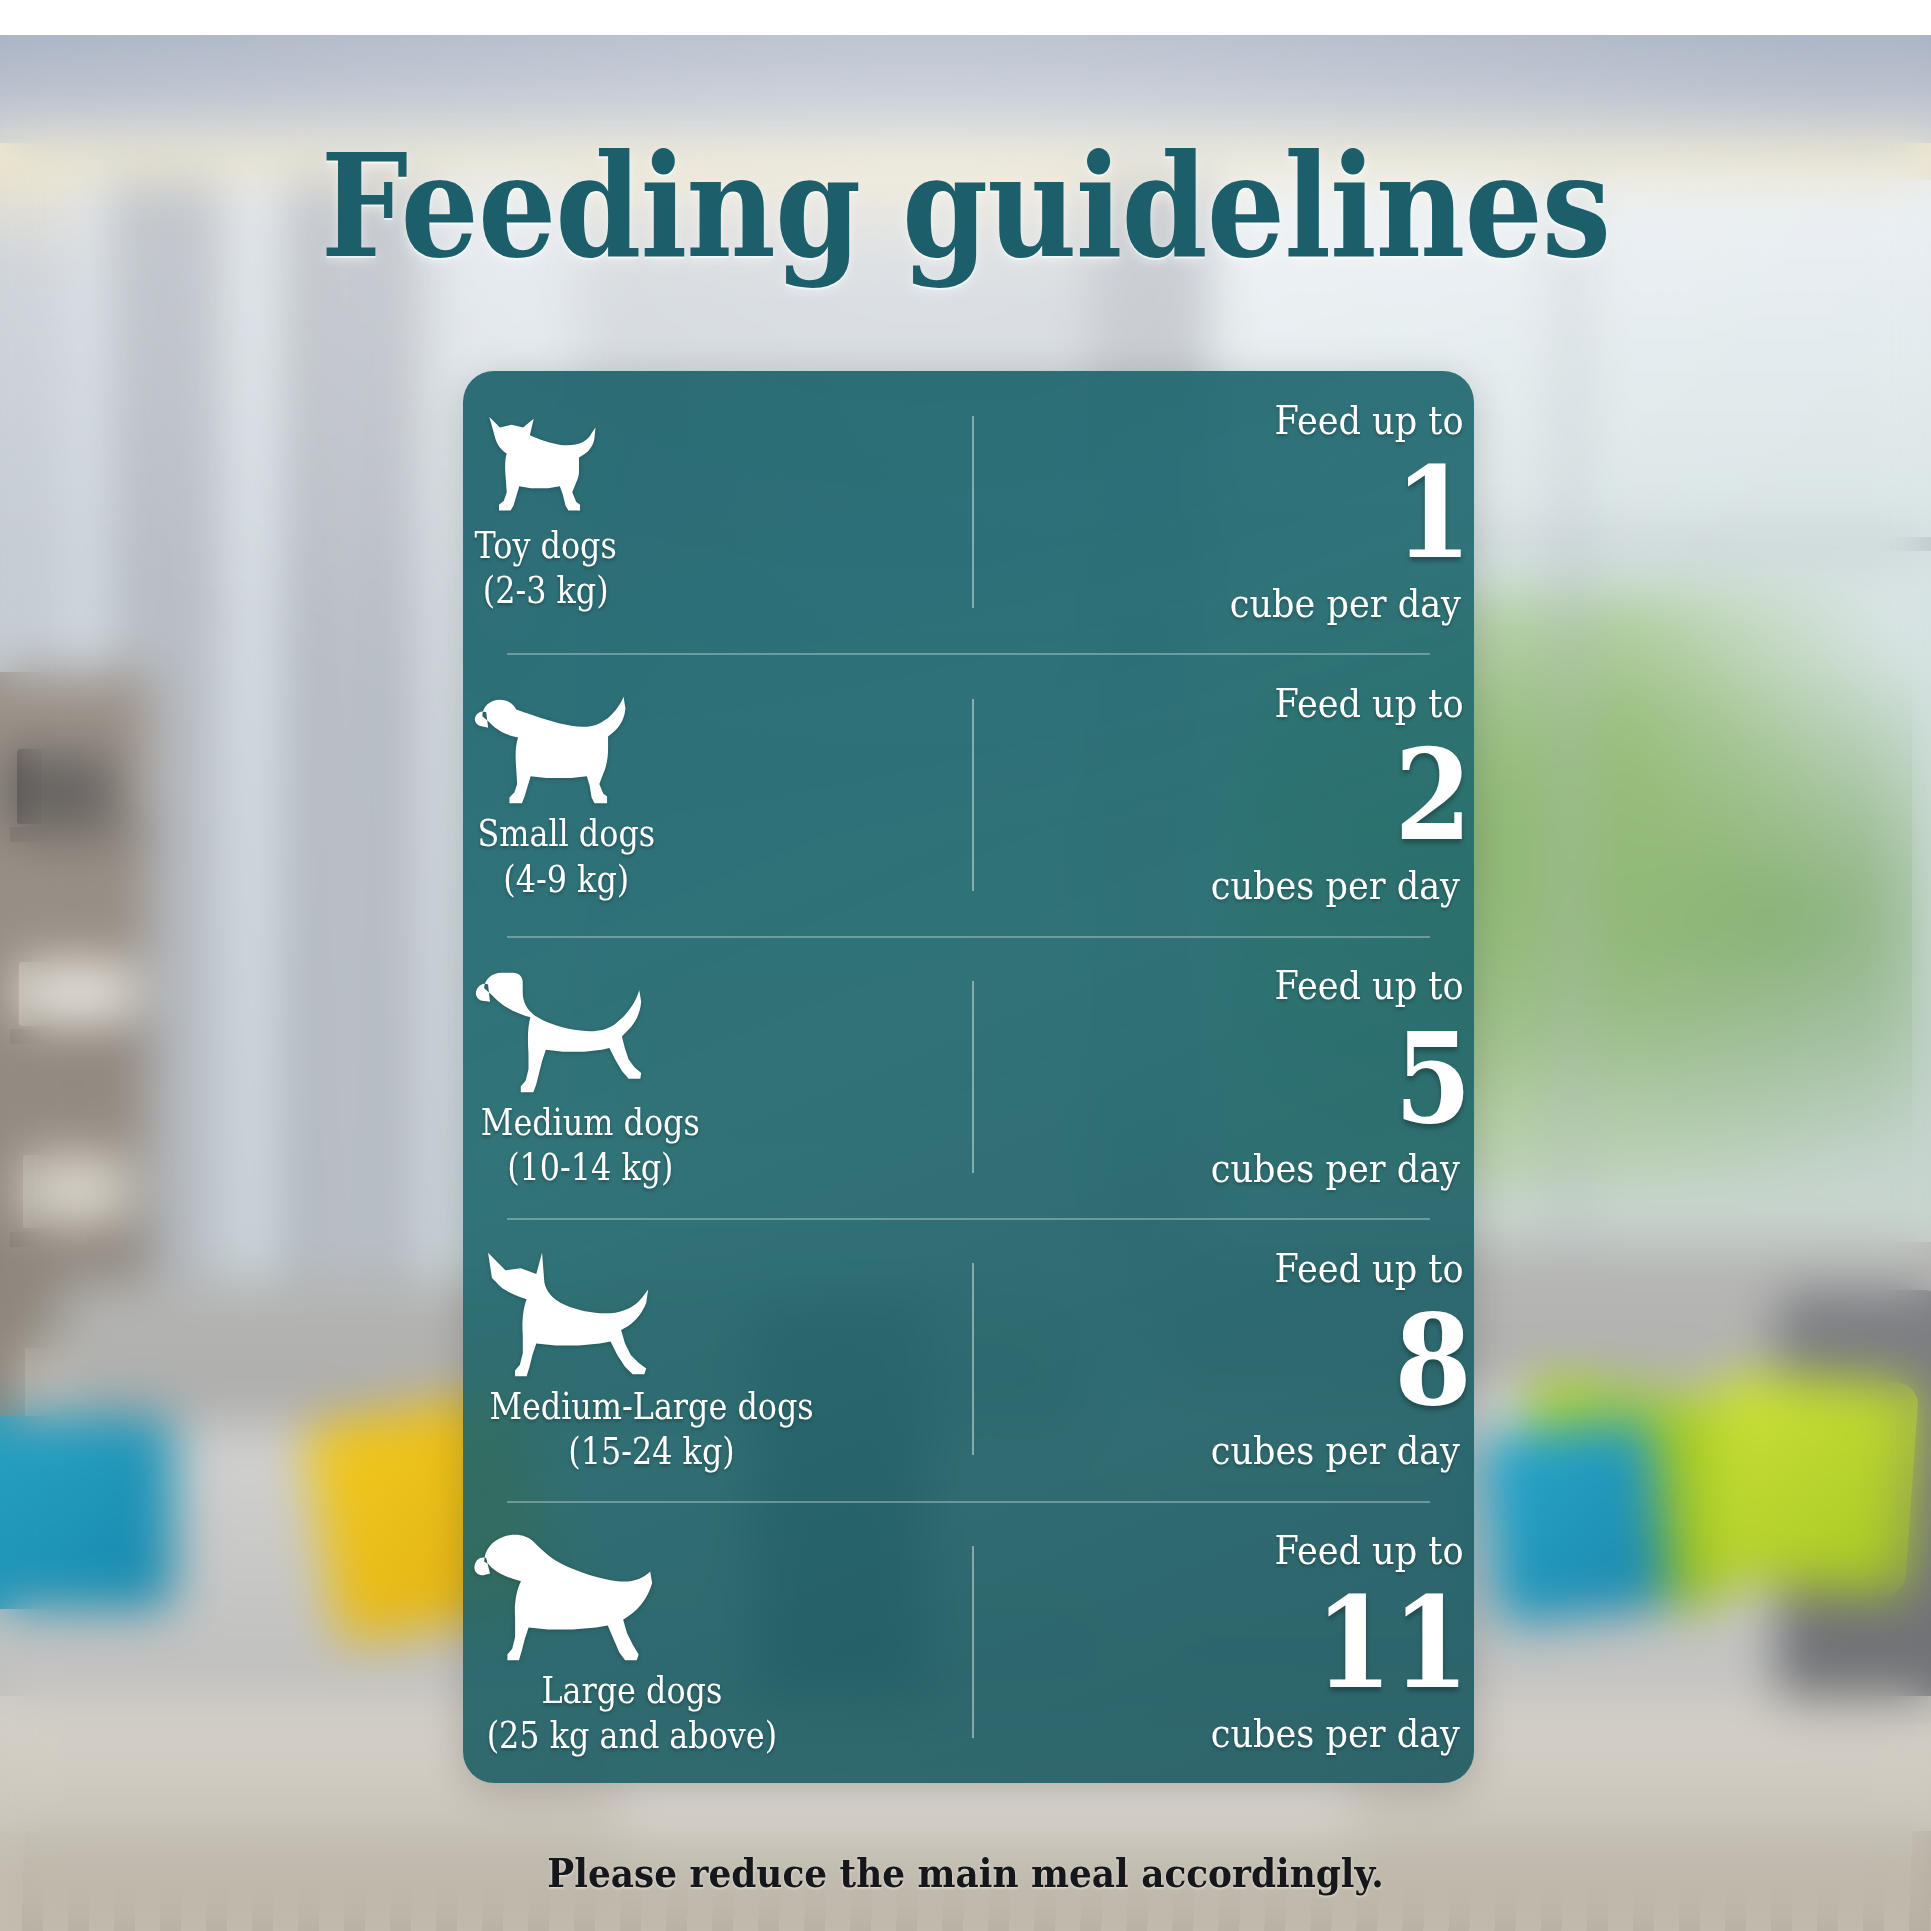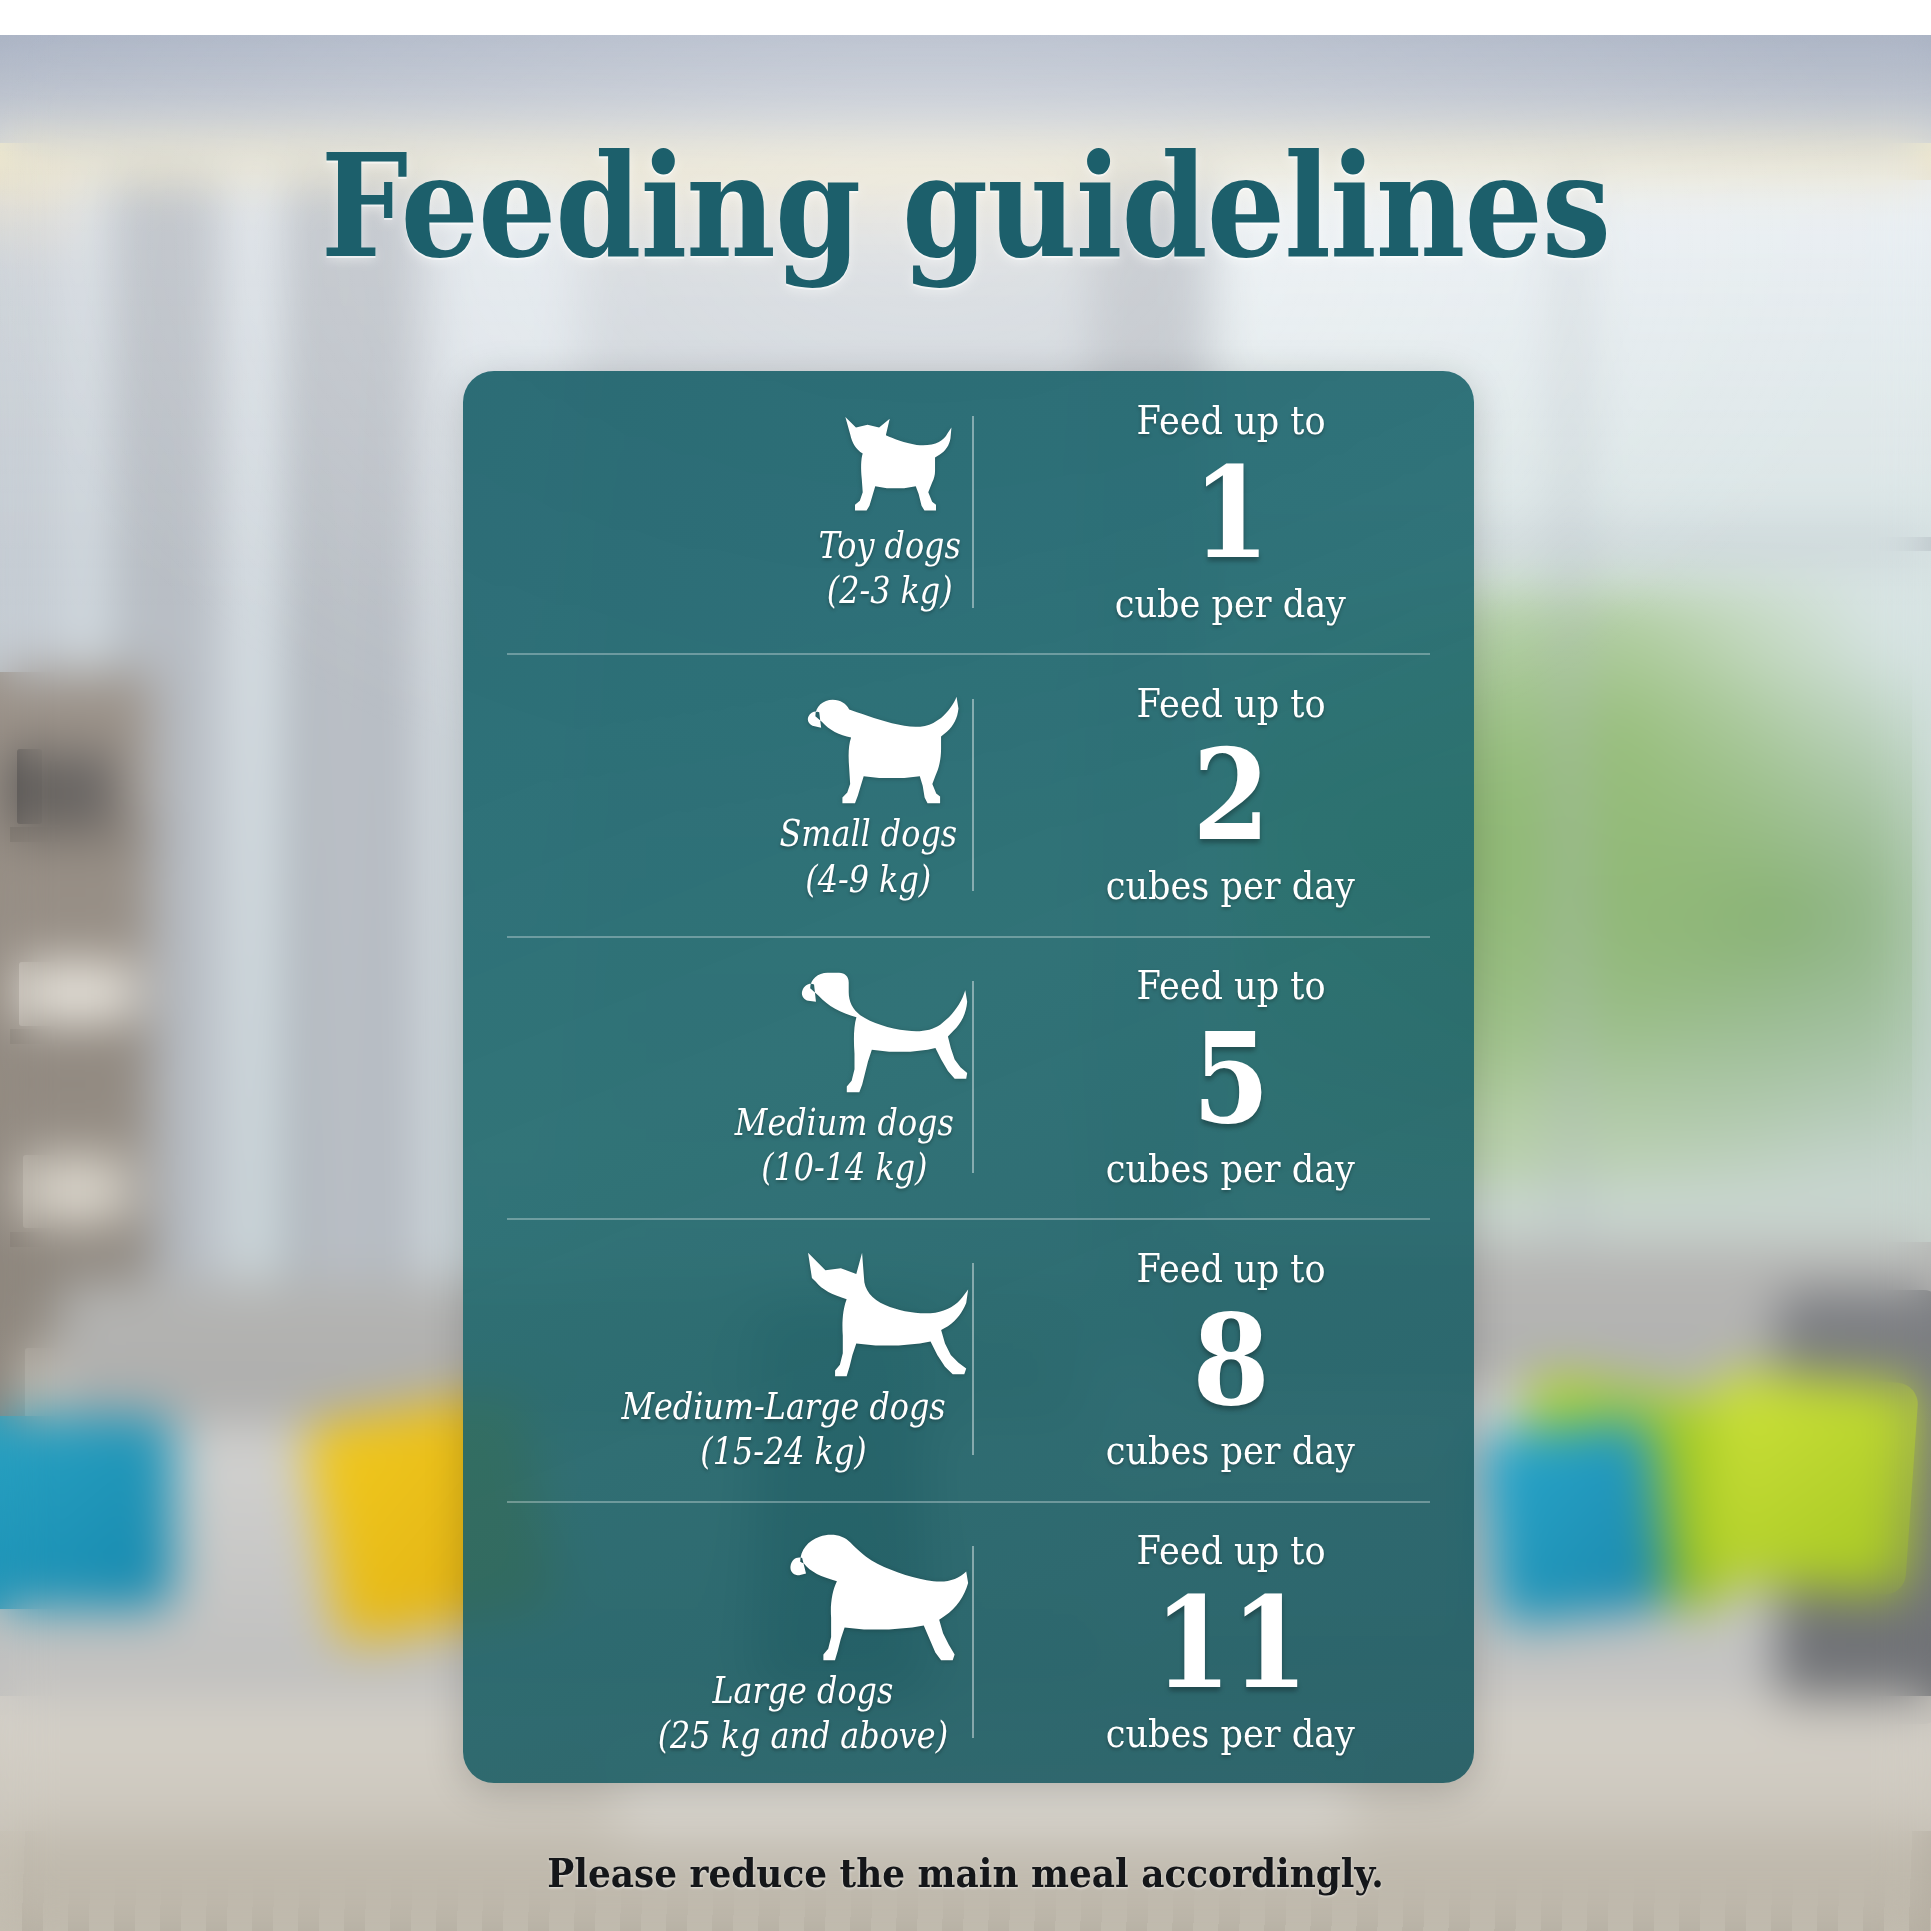--- a/index.html
+++ b/index.html
@@ -217,42 +217,41 @@
     left: 44px; right: 44px; top: 0;
     height: 1.9px;
     background: rgba(255,255,255,.30);
   }
 
   .cell-left {
     width: 509px;
     height: 100%;
     display: flex;
     flex-direction: column;
-    align-items: flex-end;
+    align-items: flex-start;
     justify-content: center;
     padding-top: 3.9px;
     box-sizing: border-box;
-    font-style: italic;
   }
 
   .divider {
     position: absolute;
     left: 509px;
     top: 16%;
     height: 68%;
     width: 1.9px;
     background: rgba(255,255,255,.42);
   }
 
   .cell-right {
     flex: 1;
     height: 100%;
     display: flex;
     flex-direction: column;
-    align-items: center;
+    align-items: flex-end;
     justify-content: center;
     box-sizing: border-box;
     padding-left: 15.4px;
   }
 
   .dog-icon {
     display: block;
     fill: #ffffff;
     filter: drop-shadow(0 1.9px 2.9px rgba(0,0,0,.22));
   }

